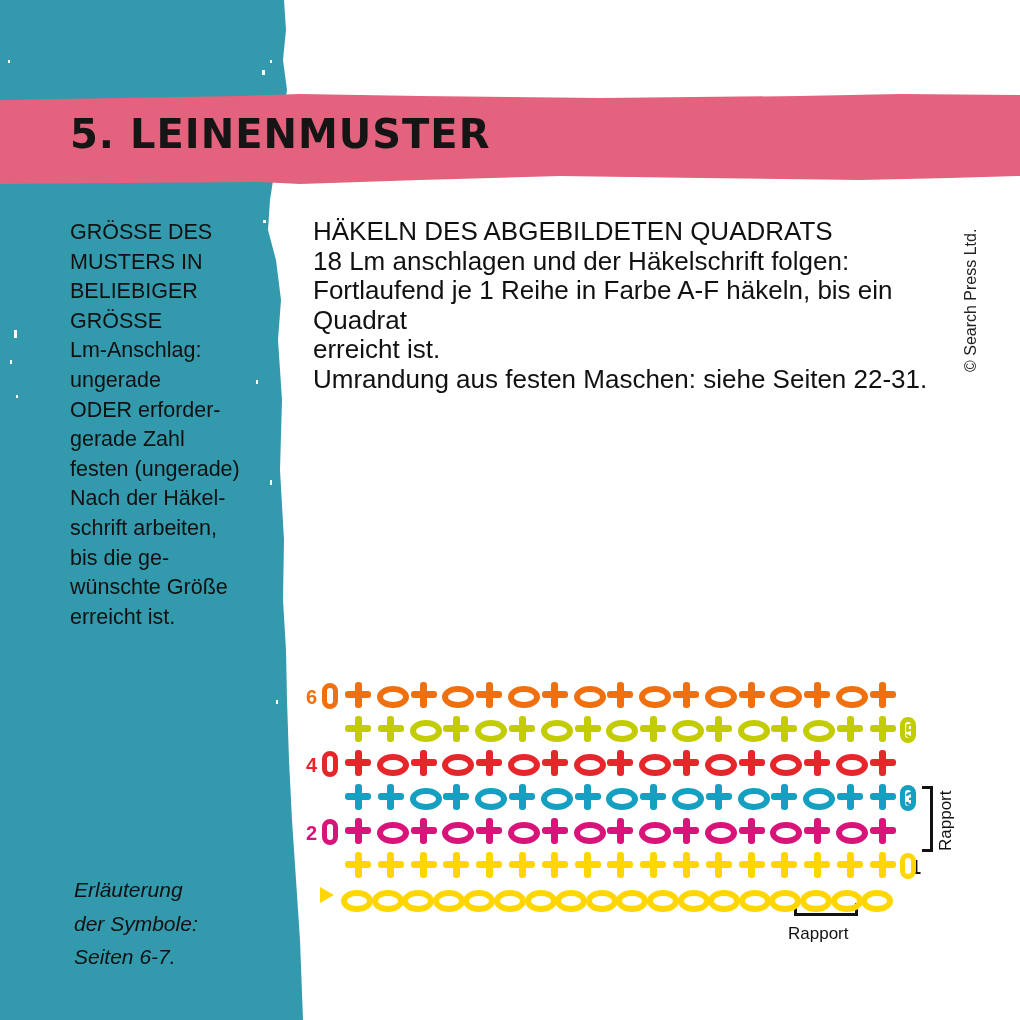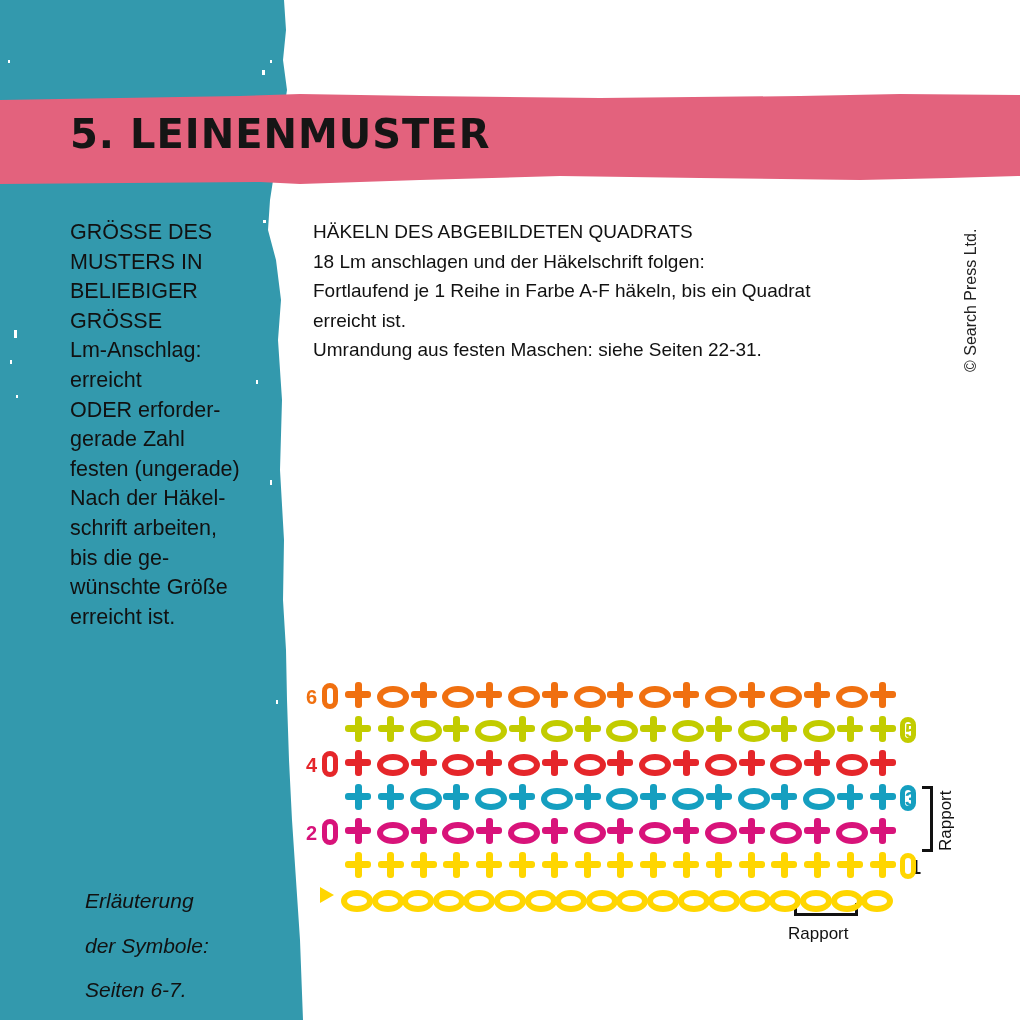--- a/index.html
+++ b/index.html
@@ -4,22 +4,22 @@
 <style>
   html, body { margin:0; padding:0; }
   body { width:1020px; height:1020px; position:relative; overflow:hidden; background:#ffffff; font-family:"Liberation Sans", sans-serif; color:#1a1a1a; }
   .teal-band { position:absolute; left:0; top:0; width:320px; height:1020px; }
   .teal-band svg { display:block; }
   .pink-band { position:absolute; left:0; top:86px; width:1020px; height:100px; }
   .title { position:absolute; left:70px; top:114px; font-family:"DejaVu Sans", sans-serif; font-weight:bold; font-size:40px; letter-spacing:1px; color:#151515; margin:0; line-height:1; }
   .side-col { position:absolute; left:70px; top:218px; width:200px; font-size:21.5px; line-height:29.6px; color:#111; }
   .side-col p { margin:0; }
   .side-footnote { position:absolute; left:70px; top:871px; width:200px; font-size:21px; line-height:29.6px; font-style:italic; color:#111; }
-  .side-footnote p { margin:15px; }
-  .main-col { position:absolute; left:313px; top:217px; width:640px; font-size:19px; line-height:29.6px; color:#111; }
+  .side-footnote p { margin:4px; }
+  .main-col { position:absolute; left:313px; top:217px; width:640px; font-size:26px; line-height:29.6px; color:#111; }
   .main-col p { margin:0; }
   .copyright { position:absolute; left:962px; top:372px; transform-origin:0 0; transform:rotate(-90deg); font-size:16px; color:#222; white-space:nowrap; }
   .chart { position:absolute; left:300px; top:675px; width:700px; height:300px; }
   .row { position:absolute; left:0; height:32px; }
   .sym { position:absolute; top:0; width:30px; height:32px; }
   .plus::before, .plus::after { content:""; position:absolute; border-radius:3px; background:currentColor; }
   .plus::before { left:2px; top:12px; width:26px; height:7px; }
   .plus::after { left:11.5px; top:3px; width:7px; height:26px; }
   .oval::before { content:""; position:absolute; left:1px; top:7px; width:20px; height:10px; border:6px solid currentColor; border-radius:50%; }
   .turn { position:absolute; top:0; width:16px; height:32px; }
@@ -59,21 +59,21 @@
 </div>
 
 <h1 class="title">5. LEINENMUSTER</h1>
 
 <div class="side-col">
   <p>GRÖSSE DES</p>
   <p>MUSTERS IN</p>
   <p>BELIEBIGER</p>
   <p>GRÖSSE</p>
   <p>Lm-Anschlag:</p>
-  <p>erreicht</p>
+  <p>ungerade</p>
   <p>ODER erforder-</p>
   <p>gerade Zahl</p>
   <p>festen (ungerade)</p>
   <p>Nach der Häkel-</p>
   <p>schrift arbeiten,</p>
   <p>bis die ge-</p>
   <p>wünschte Größe</p>
   <p>erreicht ist.</p>
 </div>
 

